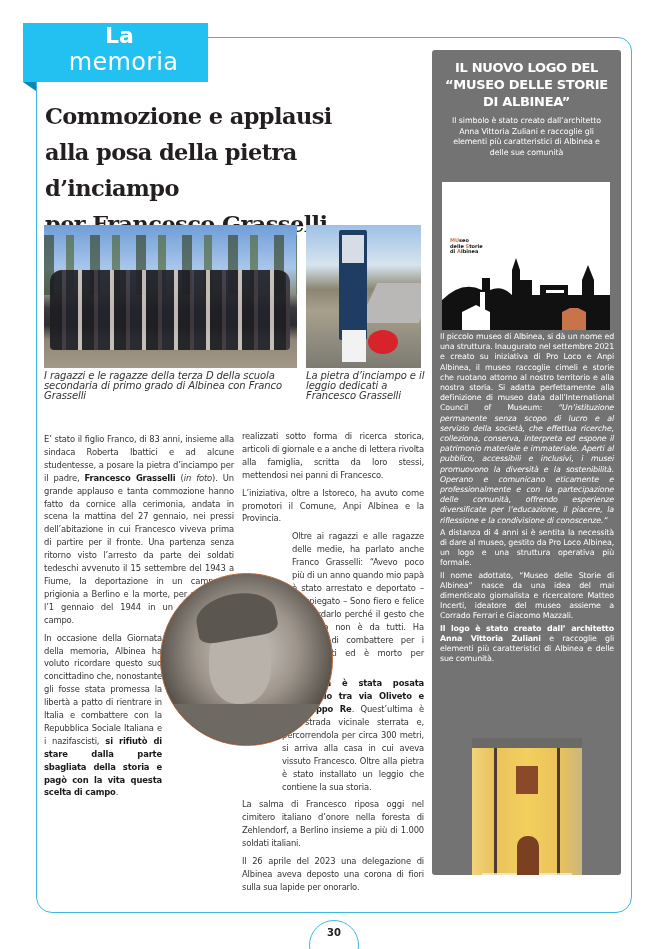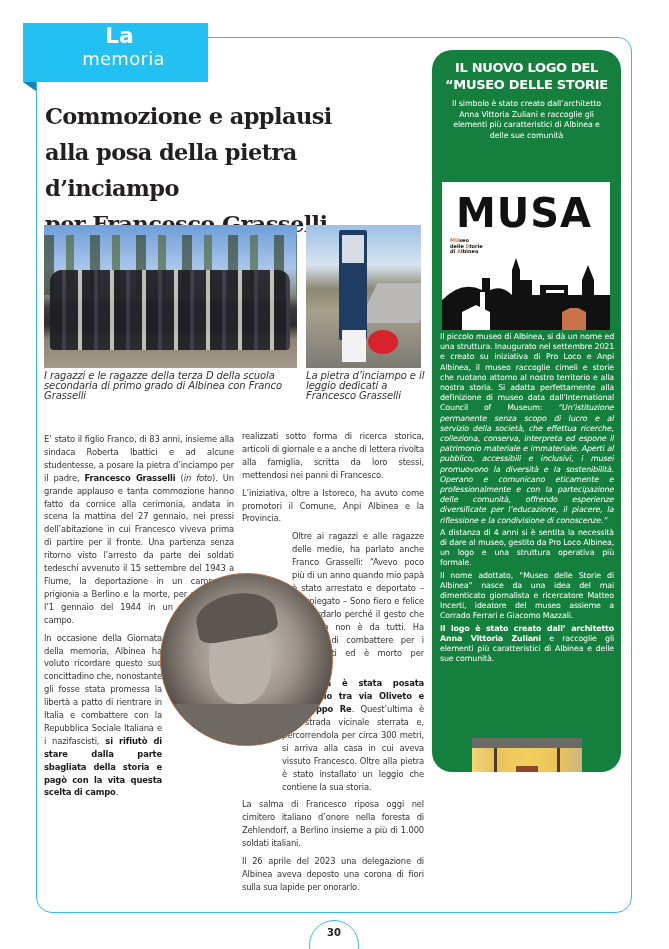--- a/index.html
+++ b/index.html
@@ -17,21 +17,21 @@
   .section-tab {
     position: absolute; left: 23px; top: 23px; width: 185px; height: 59px;
     background: #22c1f1;
     display: flex; align-items: center; padding-left: 16px; flex-direction: column;
   }
   .section-tab::after {
     content: ""; position: absolute; left: 0; bottom: -9px;
     border-top: 9px solid #0f86b0; border-left: 13px solid transparent;
   }
   .section-tab .bold { font-family: "DejaVu Sans", sans-serif; font-weight: bold; color: #fff; font-size: 22px; margin-right: 8px; }
-  .section-tab .light { font-family: "DejaVu Sans", sans-serif; color: #fff; font-size: 18px; font-weight: normal; letter-spacing: 0.3px; }
+  .section-tab .light { font-family: "DejaVu Sans", sans-serif; color: #fff; font-size: 24px; font-weight: normal; letter-spacing: 0.3px; }
 
   
   .headline {
     position: absolute; left: 45px; top: 98px; width: 380px;
     font-family: "DejaVu Serif", serif; font-weight: bold; color: #231f20;
     font-size: 22.5px; line-height: 36px; letter-spacing: -0.6px;
   }
 
   
   .photo { position: absolute; overflow: hidden; }
@@ -71,22 +71,22 @@
     position: absolute; left: 160px; top: 573px; width: 173px; height: 173px;
     border-radius: 50%; border: 1.5px solid #b76a3d; overflow: hidden;
     background: radial-gradient(circle at 50% 45%, #cfcac4 0%, #9d958c 40%, #4b4640 75%, #2a2622 100%);
   }
   .portrait .cap { position: absolute; left: 35px; top: 20px; width: 80px; height: 45px; background: #5b5650; border-radius: 50% 50% 20% 20%; transform: rotate(-10deg); }
   .portrait .face { position: absolute; left: 48px; top: 50px; width: 62px; height: 80px; background: #b9b2aa; border-radius: 40% 40% 45% 45%; }
   .portrait .uniform { position: absolute; left: 0; top: 130px; width: 173px; height: 60px; background: #6e6962; }
 
   
   .sidebar {
-    position: absolute; left: 432px; top: 50px; width: 189px; height: 722px;
-    background: #15803d; border-radius: 20px; color: #fff; overflow: hidden;
+    position: absolute; left: 432px; top: 50px; width: 189px; height: 825px;
+    background: #737373; border-radius: 3px; color: #fff; overflow: hidden;
   }
   .sb-title {
     text-align: center; font-family: "DejaVu Sans", sans-serif; font-weight: bold;
     font-size: 13px; line-height: 17px; margin-top: 9px; letter-spacing: -0.3px;
   }
   .sb-sub {
     text-align: center; font-size: 7.9px; line-height: 10.5px; margin-top: 6px; padding: 0 16px; letter-spacing: -0.1px;
   }
   .logo-box {
     position: absolute; left: 10px; top: 132px; width: 168px; height: 148px; background: #fff; overflow: hidden;
@@ -169,25 +169,25 @@
 <div class="portrait">
   <div class="uniform"></div>
   <div class="face"></div>
   <div class="cap"></div>
 </div>
 
 <aside class="sidebar">
   <div class="sb-title">
     <div>IL NUOVO LOGO DEL</div>
     <div>“MUSEO DELLE STORIE</div>
+    <div>DI ALBINEA”</div>
   </div>
   <div class="sb-sub">Il simbolo è stato creato dall’architetto Anna Vittoria Zuliani e raccoglie gli elementi più caratteristici di Albinea e delle sue comunità</div>
 
   <div class="logo-box">
-    <div class="logo-word">MUSA</div>
     <div class="logo-small">
       <div><span class="acc">MU</span><span>seo</span></div>
       <div><span>delle </span><span class="acc">S</span><span>torie</span></div>
       <div><span>di </span><span class="acc">A</span><span>lbinea</span></div>
     </div>
     <svg class="skyline" viewBox="0 0 168 80">
       <path fill="#111" d="M0 80 L0 50 Q20 30 40 40 L40 28 L48 28 L48 40 Q60 35 70 45 L70 20 L74 8 L78 20 L78 30 L90 30 L90 45 L98 45 L98 35 L126 35 L126 45 L140 45 L140 30 L146 15 L152 30 L152 45 L168 45 L168 80 Z"></path>
       <path fill="#fff" d="M20 80 L20 62 L34 55 L48 62 L48 80 Z"></path>
       <rect x="38" y="42" width="5" height="20" fill="#fff"></rect>
       <path fill="#c8734a" d="M120 80 L120 62 L128 58 L136 58 L144 62 L144 80 Z"></path>

